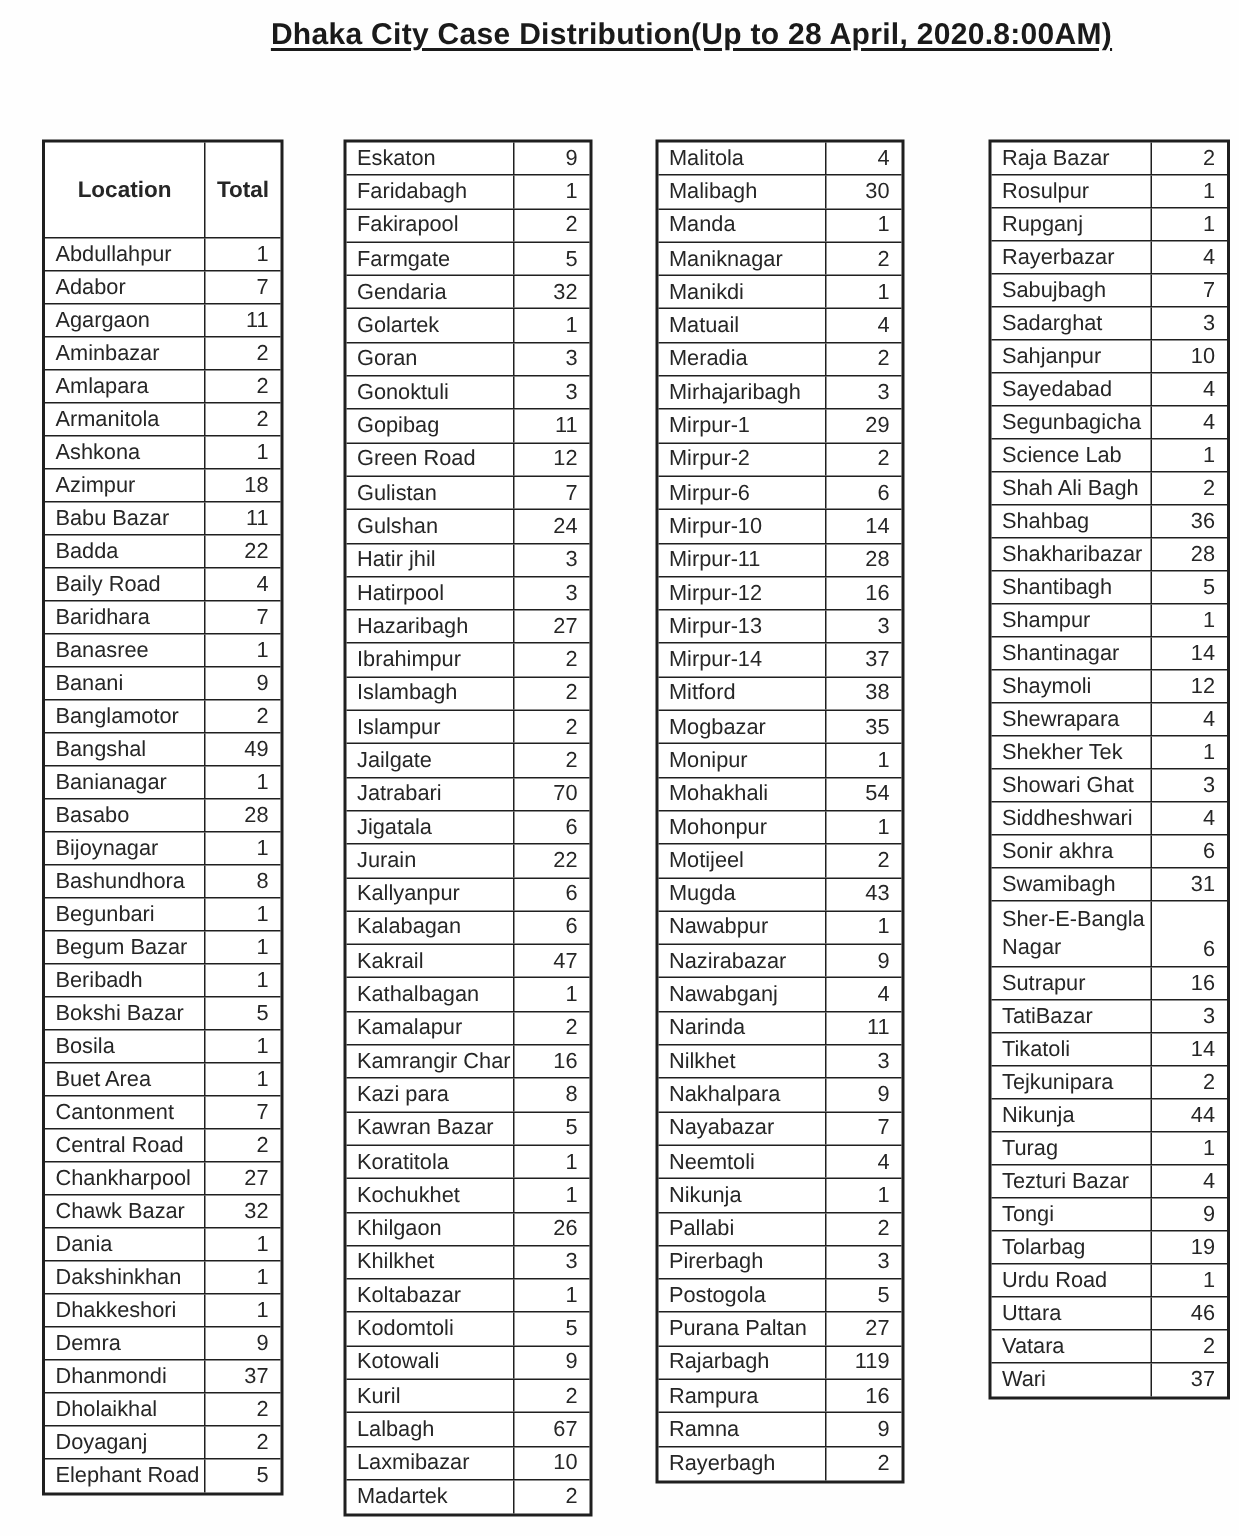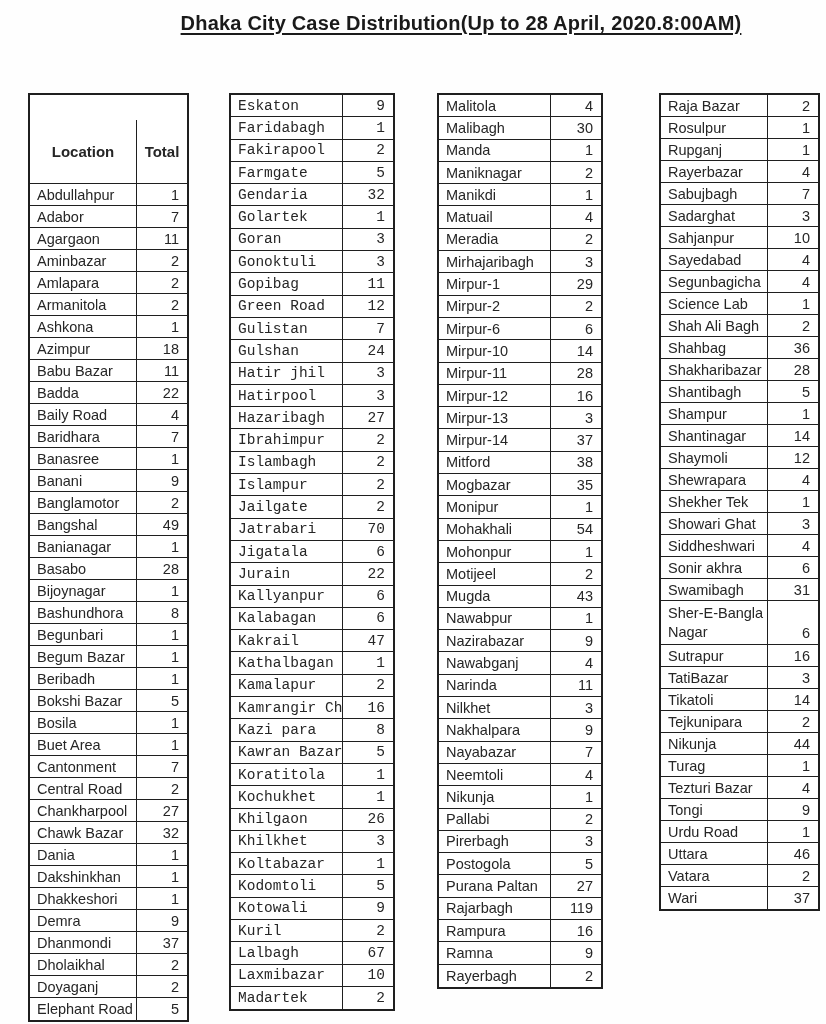--- a/index.html
+++ b/index.html
@@ -16,28 +16,27 @@
     text-align: center; font-size: 20px; font-weight: bold;
     color: #1a1a1a; letter-spacing: 0.2px; margin-left: 48px;
   }
   .title .underlined { text-decoration: underline; text-decoration-thickness: 2px; text-underline-offset: 3px; }
 
   .table {
     position: absolute; top: 93px;
     border: 2px solid #1f1f1f; background: #fff;
   }
   .t1 { left: 28px;  width: 161px; }
-  .t2 { left: 229px; width: 166px; font-family: Liberation Mono, monospace; }
+  .t2 { left: 229px; width: 166px; }
   .t3 { left: 437px; width: 166px; }
   .t4 { left: 643px; width: 161px; margin-left: 16px; }
 
   .header-row {
     display: flex; height: 64px;
     border-bottom: 1px solid #1f1f1f;
-    margin-top: 25px;
   }
   .header-row .loc {
     justify-content: center; padding-left: 0;
     font-weight: bold; font-size: 15px;
   }
   .header-row .tot {
     display: flex; align-items: center; justify-content: center;
     padding: 0; font-weight: bold; font-size: 15px;
   }
 
@@ -695,20 +694,24 @@
         </div>
         <div class="row">
           <div class="cell loc">Tezturi Bazar</div>
           <div class="cell tot">4</div>
         </div>
         <div class="row">
           <div class="cell loc">Tongi</div>
           <div class="cell tot">9</div>
         </div>
         <div class="row">
+          <div class="cell loc">Tolarbag</div>
+          <div class="cell tot">19</div>
+        </div>
+        <div class="row">
           <div class="cell loc">Urdu Road</div>
           <div class="cell tot">1</div>
         </div>
         <div class="row">
           <div class="cell loc">Uttara</div>
           <div class="cell tot">46</div>
         </div>
         <div class="row">
           <div class="cell loc">Vatara</div>
           <div class="cell tot">2</div>

